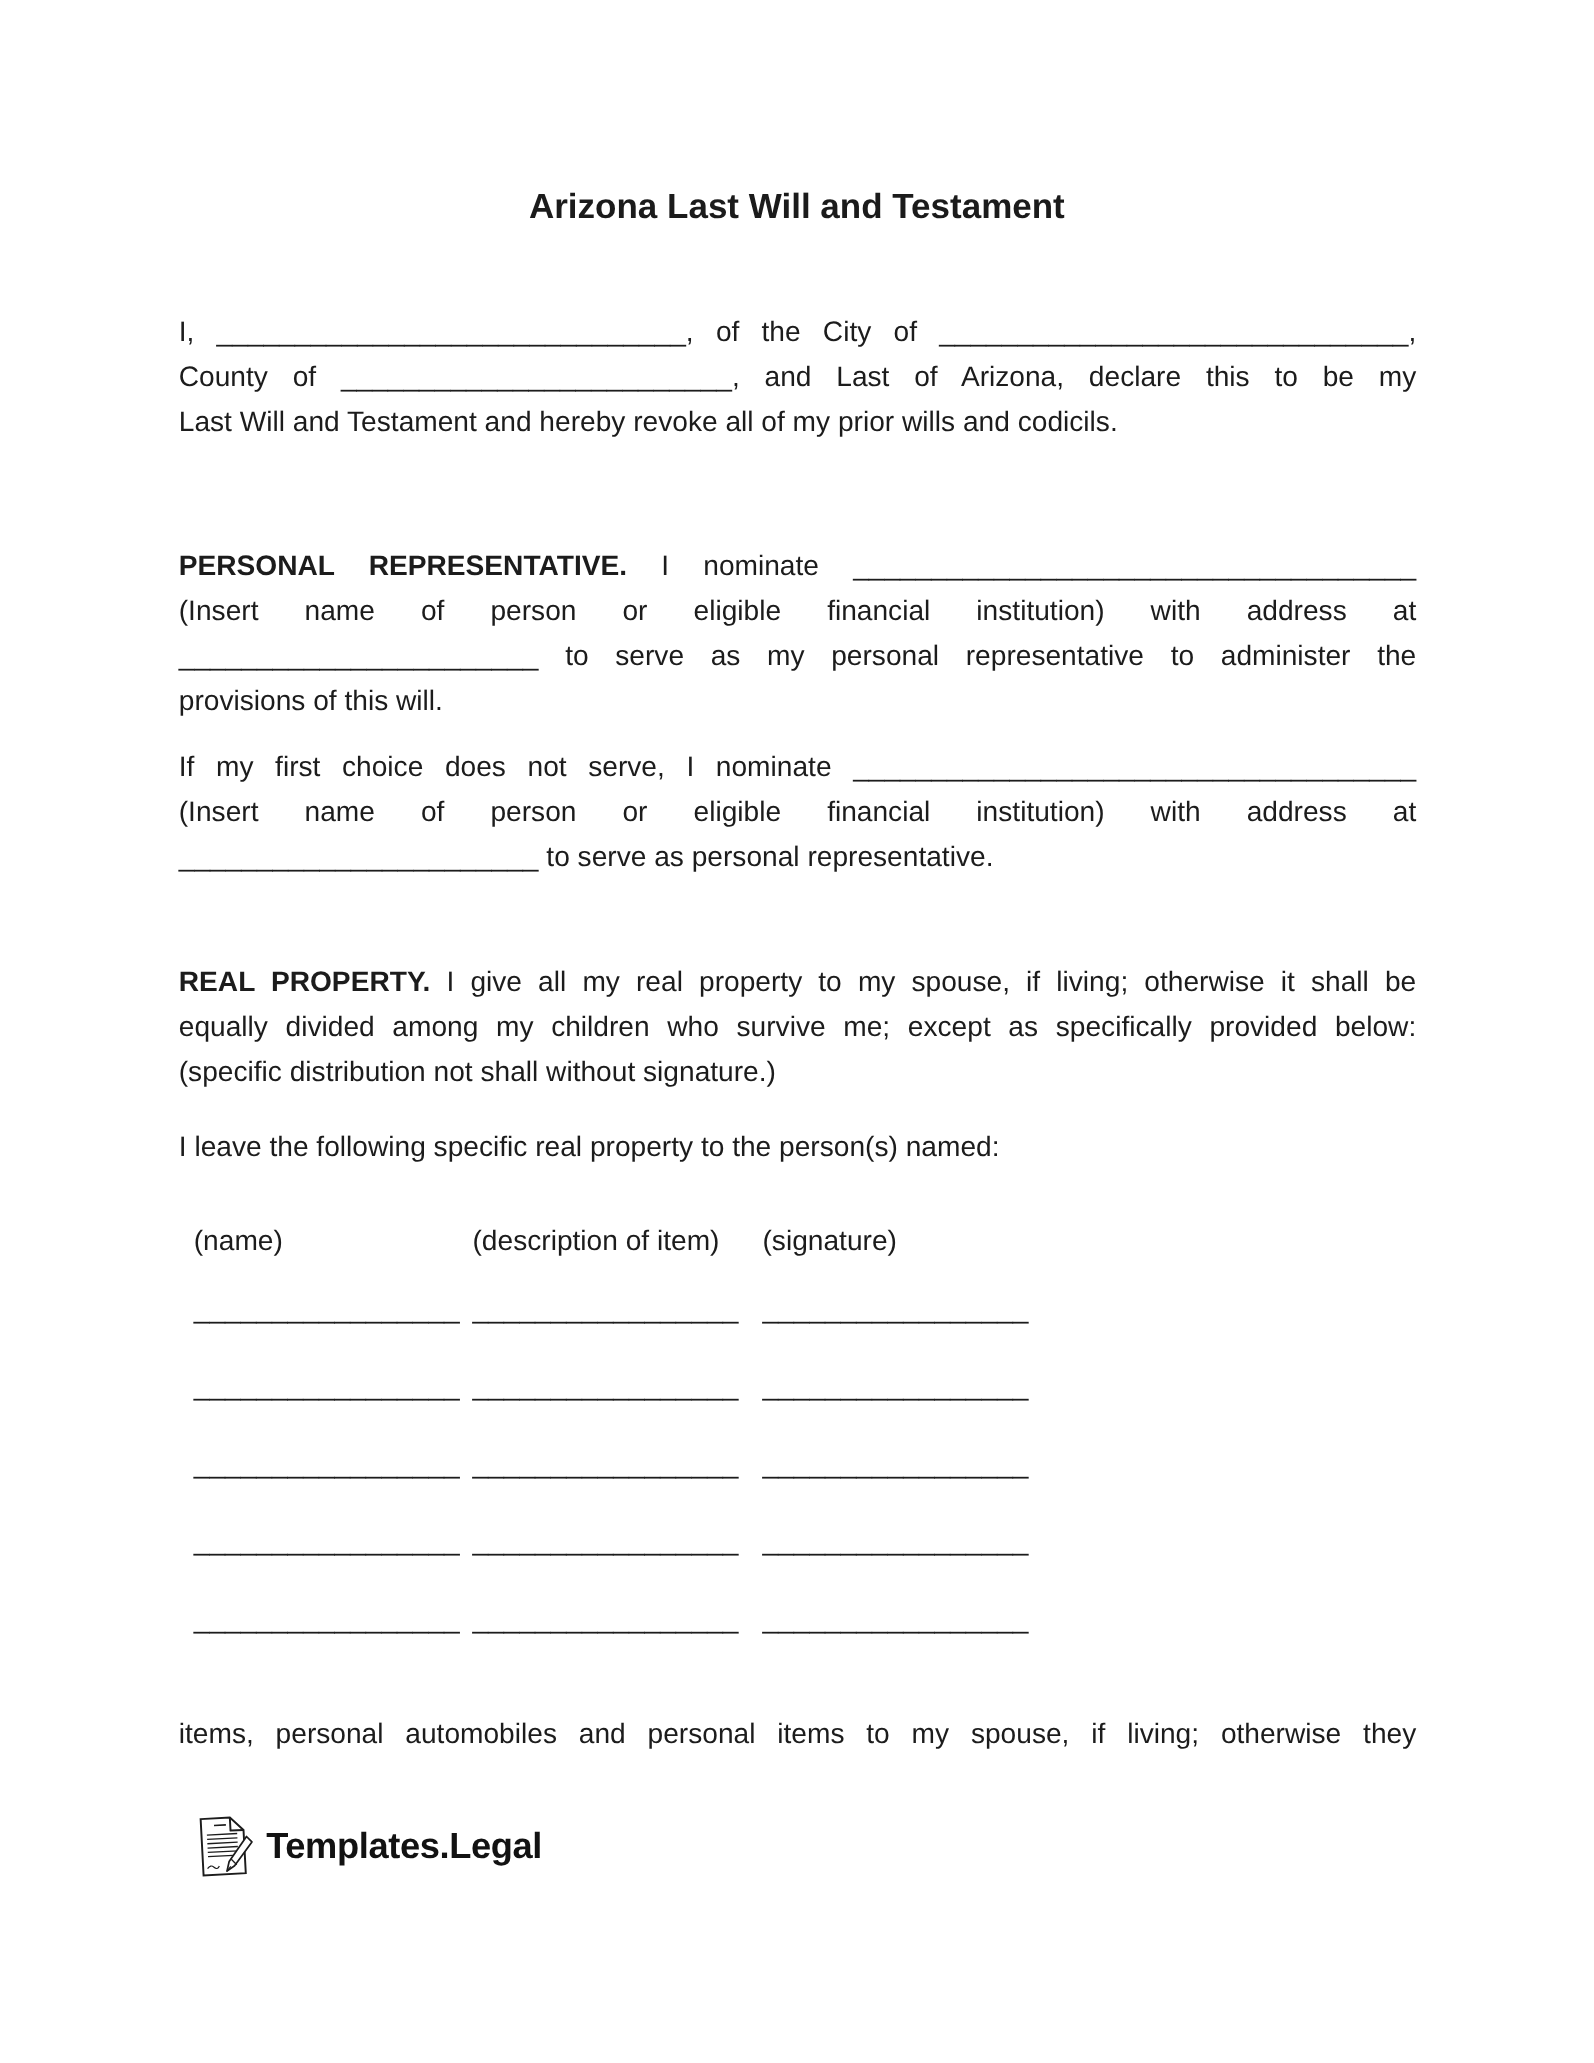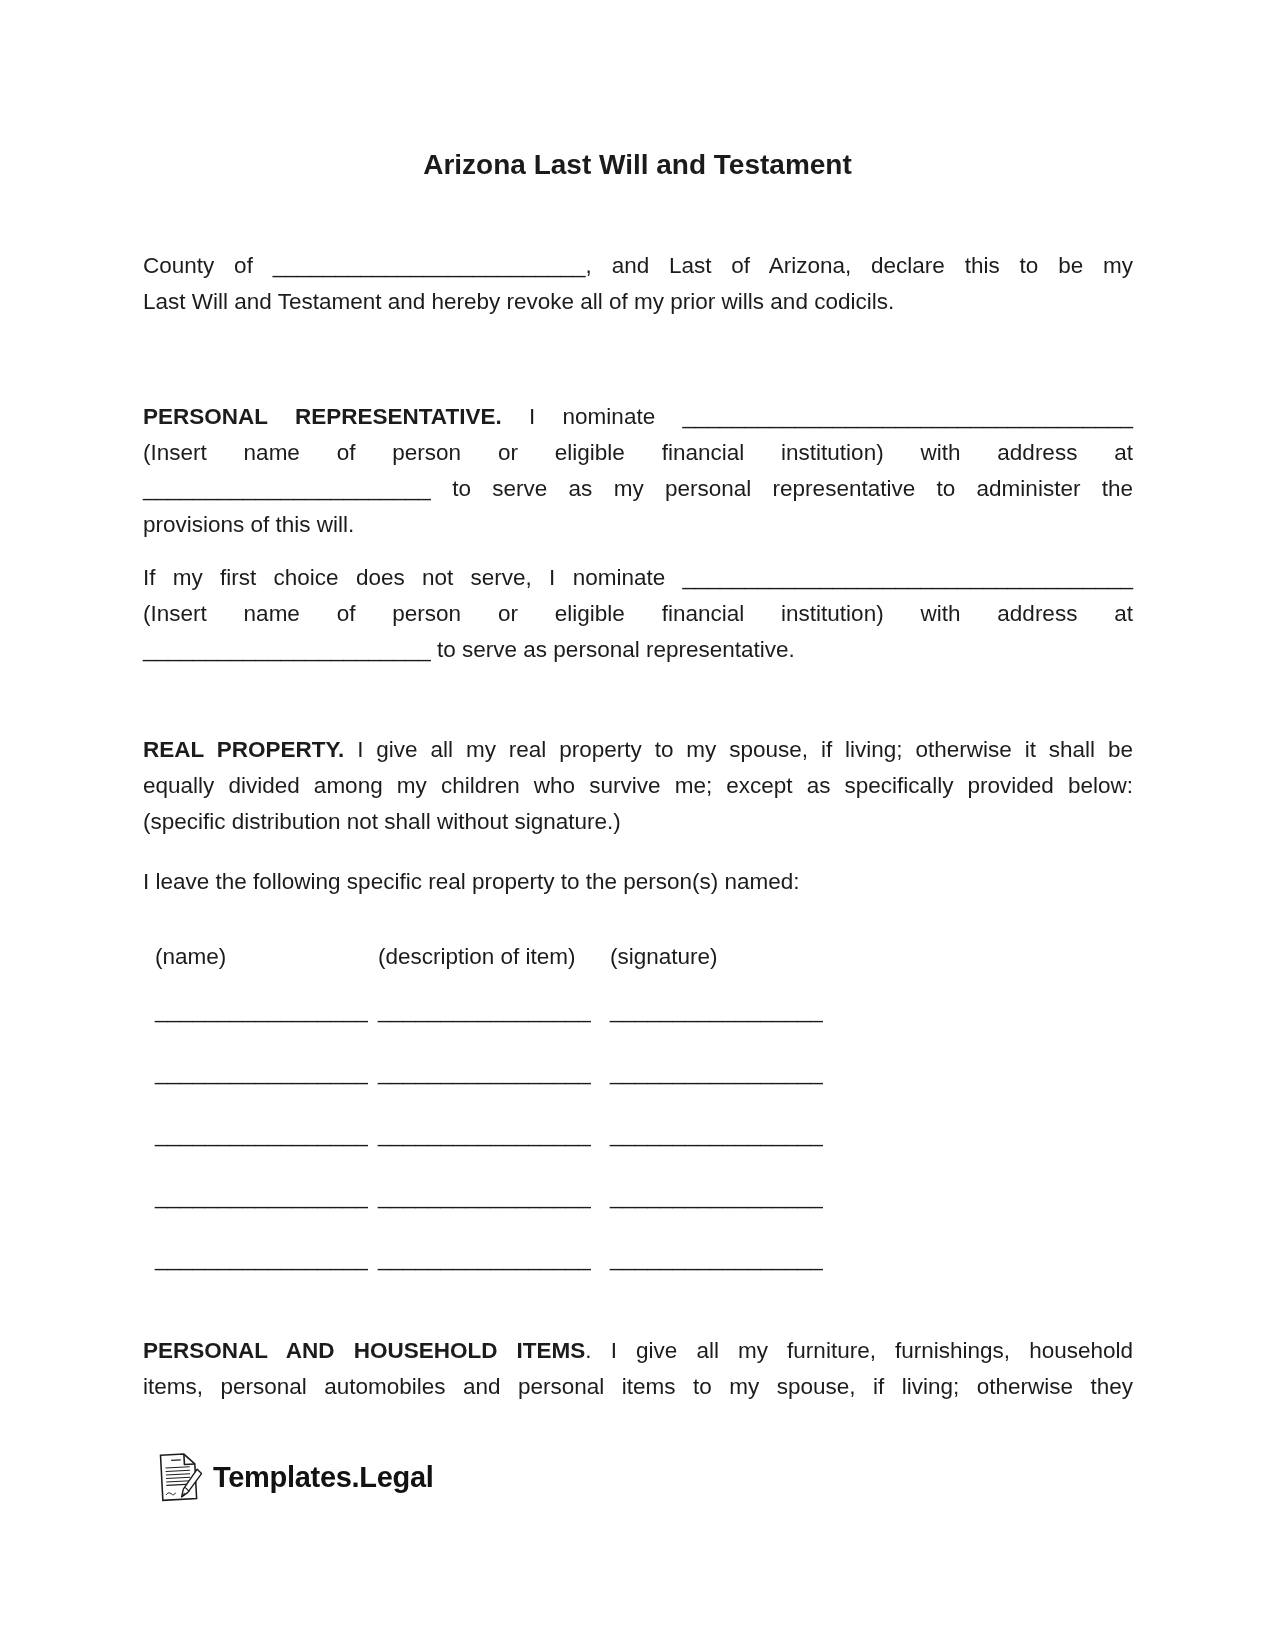--- a/index.html
+++ b/index.html
@@ -75,20 +75,21 @@
 </style>
 </head>
 <body>
 
 <div class="page">
   <h1 class="doc-title">Arizona Last Will and Testament</h1>
 
   <div class="content">
 
     <div class="para m-opening">
+      <div class="line j">I, ______________________________, of the City of ______________________________,</div>
       <div class="line j">County of _________________________, and Last of Arizona, declare this to be my</div>
       <div class="line last">Last Will and Testament and hereby revoke all of my prior wills and codicils.</div>
     </div>
 
     <div class="para m-pr">
       <div class="line j"><strong class="hd">PERSONAL REPRESENTATIVE.</strong><span> I nominate ____________________________________</span></div>
       <div class="line j">(Insert name of person or eligible financial institution) with address at</div>
       <div class="line j">_______________________ to serve as my personal representative to administer the</div>
       <div class="line last">provisions of this will.</div>
     </div>
@@ -125,21 +126,20 @@
       </div>
       <div class="tbl-row">
         <span class="c1">_________________</span><span class="c2">_________________</span><span class="c3">_________________</span>
       </div>
       <div class="tbl-row">
         <span class="c1">_________________</span><span class="c2">_________________</span><span class="c3">_________________</span>
       </div>
     </div>
 
     <div class="para m-ph">
-      <div class="line j"><strong class="hd">PERSONAL AND HOUSEHOLD ITEMS</strong><span>. I give all my furniture, furnishings, household</span></div>
       <div class="line j">items, personal automobiles and personal items to my spouse, if living; otherwise they</div>
     </div>
 
   </div>
 
   <div class="footer m-footer">
     <svg class="footer-icon" viewBox="0 0 60 66" xmlns="http://www.w3.org/2000/svg">
       <g transform="rotate(-3 28 33)">
         <path d="M10 7 H37 L49 19 V59 H10 Z" fill="#ffffff" stroke="#1c1c1c" stroke-width="1.8"></path>
         <path d="M37 7 V19 H49" fill="none" stroke="#1c1c1c" stroke-width="1.8" stroke-linejoin="round"></path>

